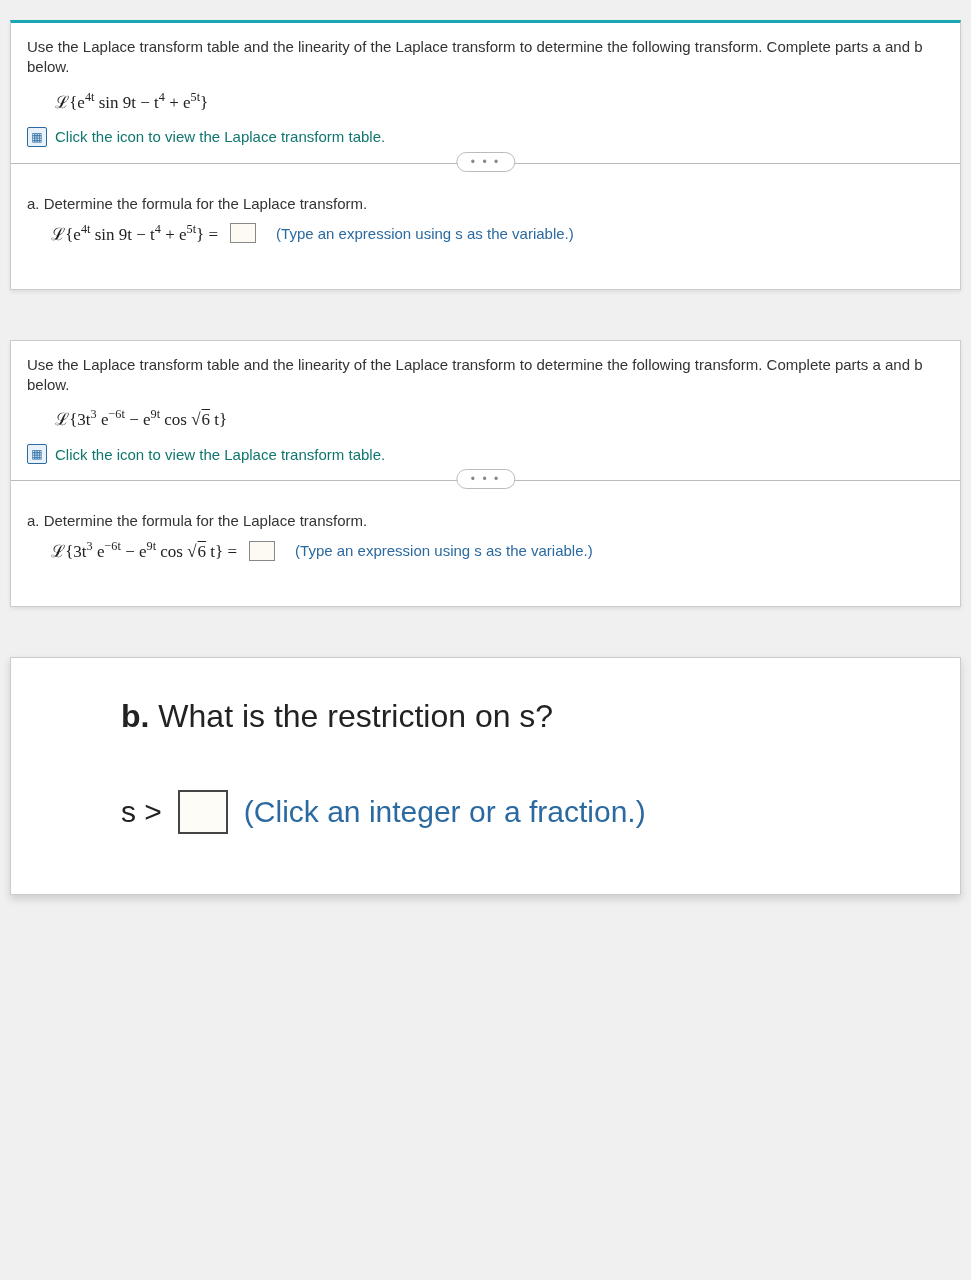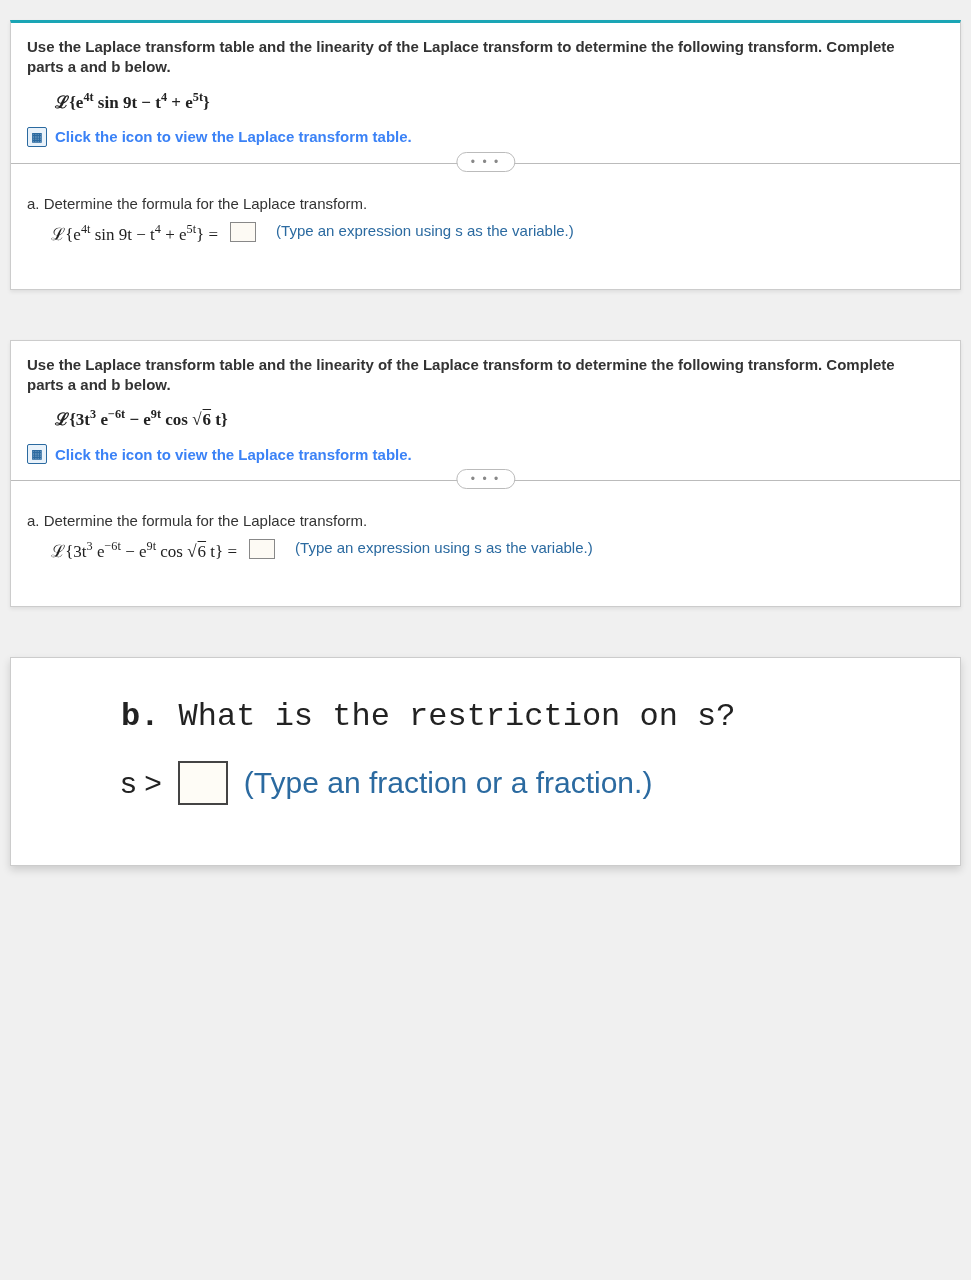--- a/index.html
+++ b/index.html
@@ -9,21 +9,21 @@
       width: 971px;
       padding: 20px 10px;
     }
     .card {
       background: #fff;
       border: 1px solid #ccc;
       margin-bottom: 50px;
       box-shadow: 0 2px 4px rgba(0,0,0,0.08);
     }
     .card.tealtop { border-top: 3px solid #1aa5b5; }
-    .section-top { padding: 14px 32px 10px 16px; font-weight: bold; }
+    .section-top { padding: 14px 32px 10px 16px; }
     .instruction {
       color: #333;
       font-size: 15px;
       line-height: 1.35;
       margin-bottom: 12px;
     }
     .formula {
       font-family: "Times New Roman", serif;
       font-size: 17px;
       padding-left: 28px;
@@ -40,21 +40,21 @@
     .table-icon {
       width: 20px; height: 20px;
       display: inline-flex;
       align-items: center; justify-content: center;
       border: 1px solid #2b6aa0;
       background: #e9f2fa;
       font-size: 12px;
       color: #2b6aa0;
       border-radius: 2px;
     }
-    .link-text { color: #3b82f6; font-size: 15px; }
+    .link-text { color: #0f766e; font-size: 15px; }
     .divider-row {
       position: relative;
       height: 24px;
       border-top: 1px solid #bbb;
       margin-top: 6px;
     }
     .dots-pill {
       position: absolute;
       left: 50%; top: -12px;
       transform: translateX(-50%);
@@ -65,43 +65,43 @@
       color: #888;
       letter-spacing: 2px;
       font-size: 12px;
     }
     .section-bottom {
       padding: 8px 8px 30px 16px;
     }
     .part-label {
       color: #333; font-size: 15px; margin-bottom: 4px;
     }
-    .formula.answerline { padding-left: 24px; display: flex; align-items: flex-start; flex-wrap: wrap; gap: 8px; }
+    .formula.answerline { padding-left: 24px; display: flex; align-items: center; flex-wrap: wrap; gap: 8px; }
     .answer-box {
       display: inline-block;
       width: 26px; height: 20px;
       border: 1px solid #888;
       background: #fdfaf4;
       vertical-align: middle;
       margin: 0 4px;
     }
     .hint { color: #2b6aa0; font-size: 15px; margin-left: 8px; font-family: Arial, sans-serif; }
 
     
     .bigcard {
       background: #fff;
       border: 1px solid #ccc;
       padding: 40px 30px 60px 110px;
       box-shadow: 0 4px 8px rgba(0,0,0,0.15);
     }
     .big-question {
-      font-family: Liberation Mono, monospace;
+      font-family: Liberation Sans, sans-serif;
       font-size: 32px;
       color: #222;
-      margin-bottom: 26px;
+      margin-bottom: 55px;
     }
     .big-question b { font-weight: bold; }
     .big-answer-row {
       display: flex; align-items: center; gap: 16px;
     }
     .big-sgt { font-size: 30px; color: #222; font-family: Arial, sans-serif; }
     .big-box {
       width: 50px; height: 44px;
       border: 2px solid #444;
       background: #fefcf6;
@@ -154,15 +154,15 @@
       <span class="hint">(Type an expression using s as the variable.)</span>
     </div>
   </div>
 </div>
 
 <div class="bigcard">
   <div class="big-question"><b>b.</b> What is the restriction on s?</div>
   <div class="big-answer-row">
     <span class="big-sgt">s &gt;</span>
     <span class="big-box"></span>
-    <span class="big-hint">(Type an fraction or a fraction.)</span>
+    <span class="big-hint">(Click an integer or a fraction.)</span>
   </div>
 </div>
 
 </body></html>

